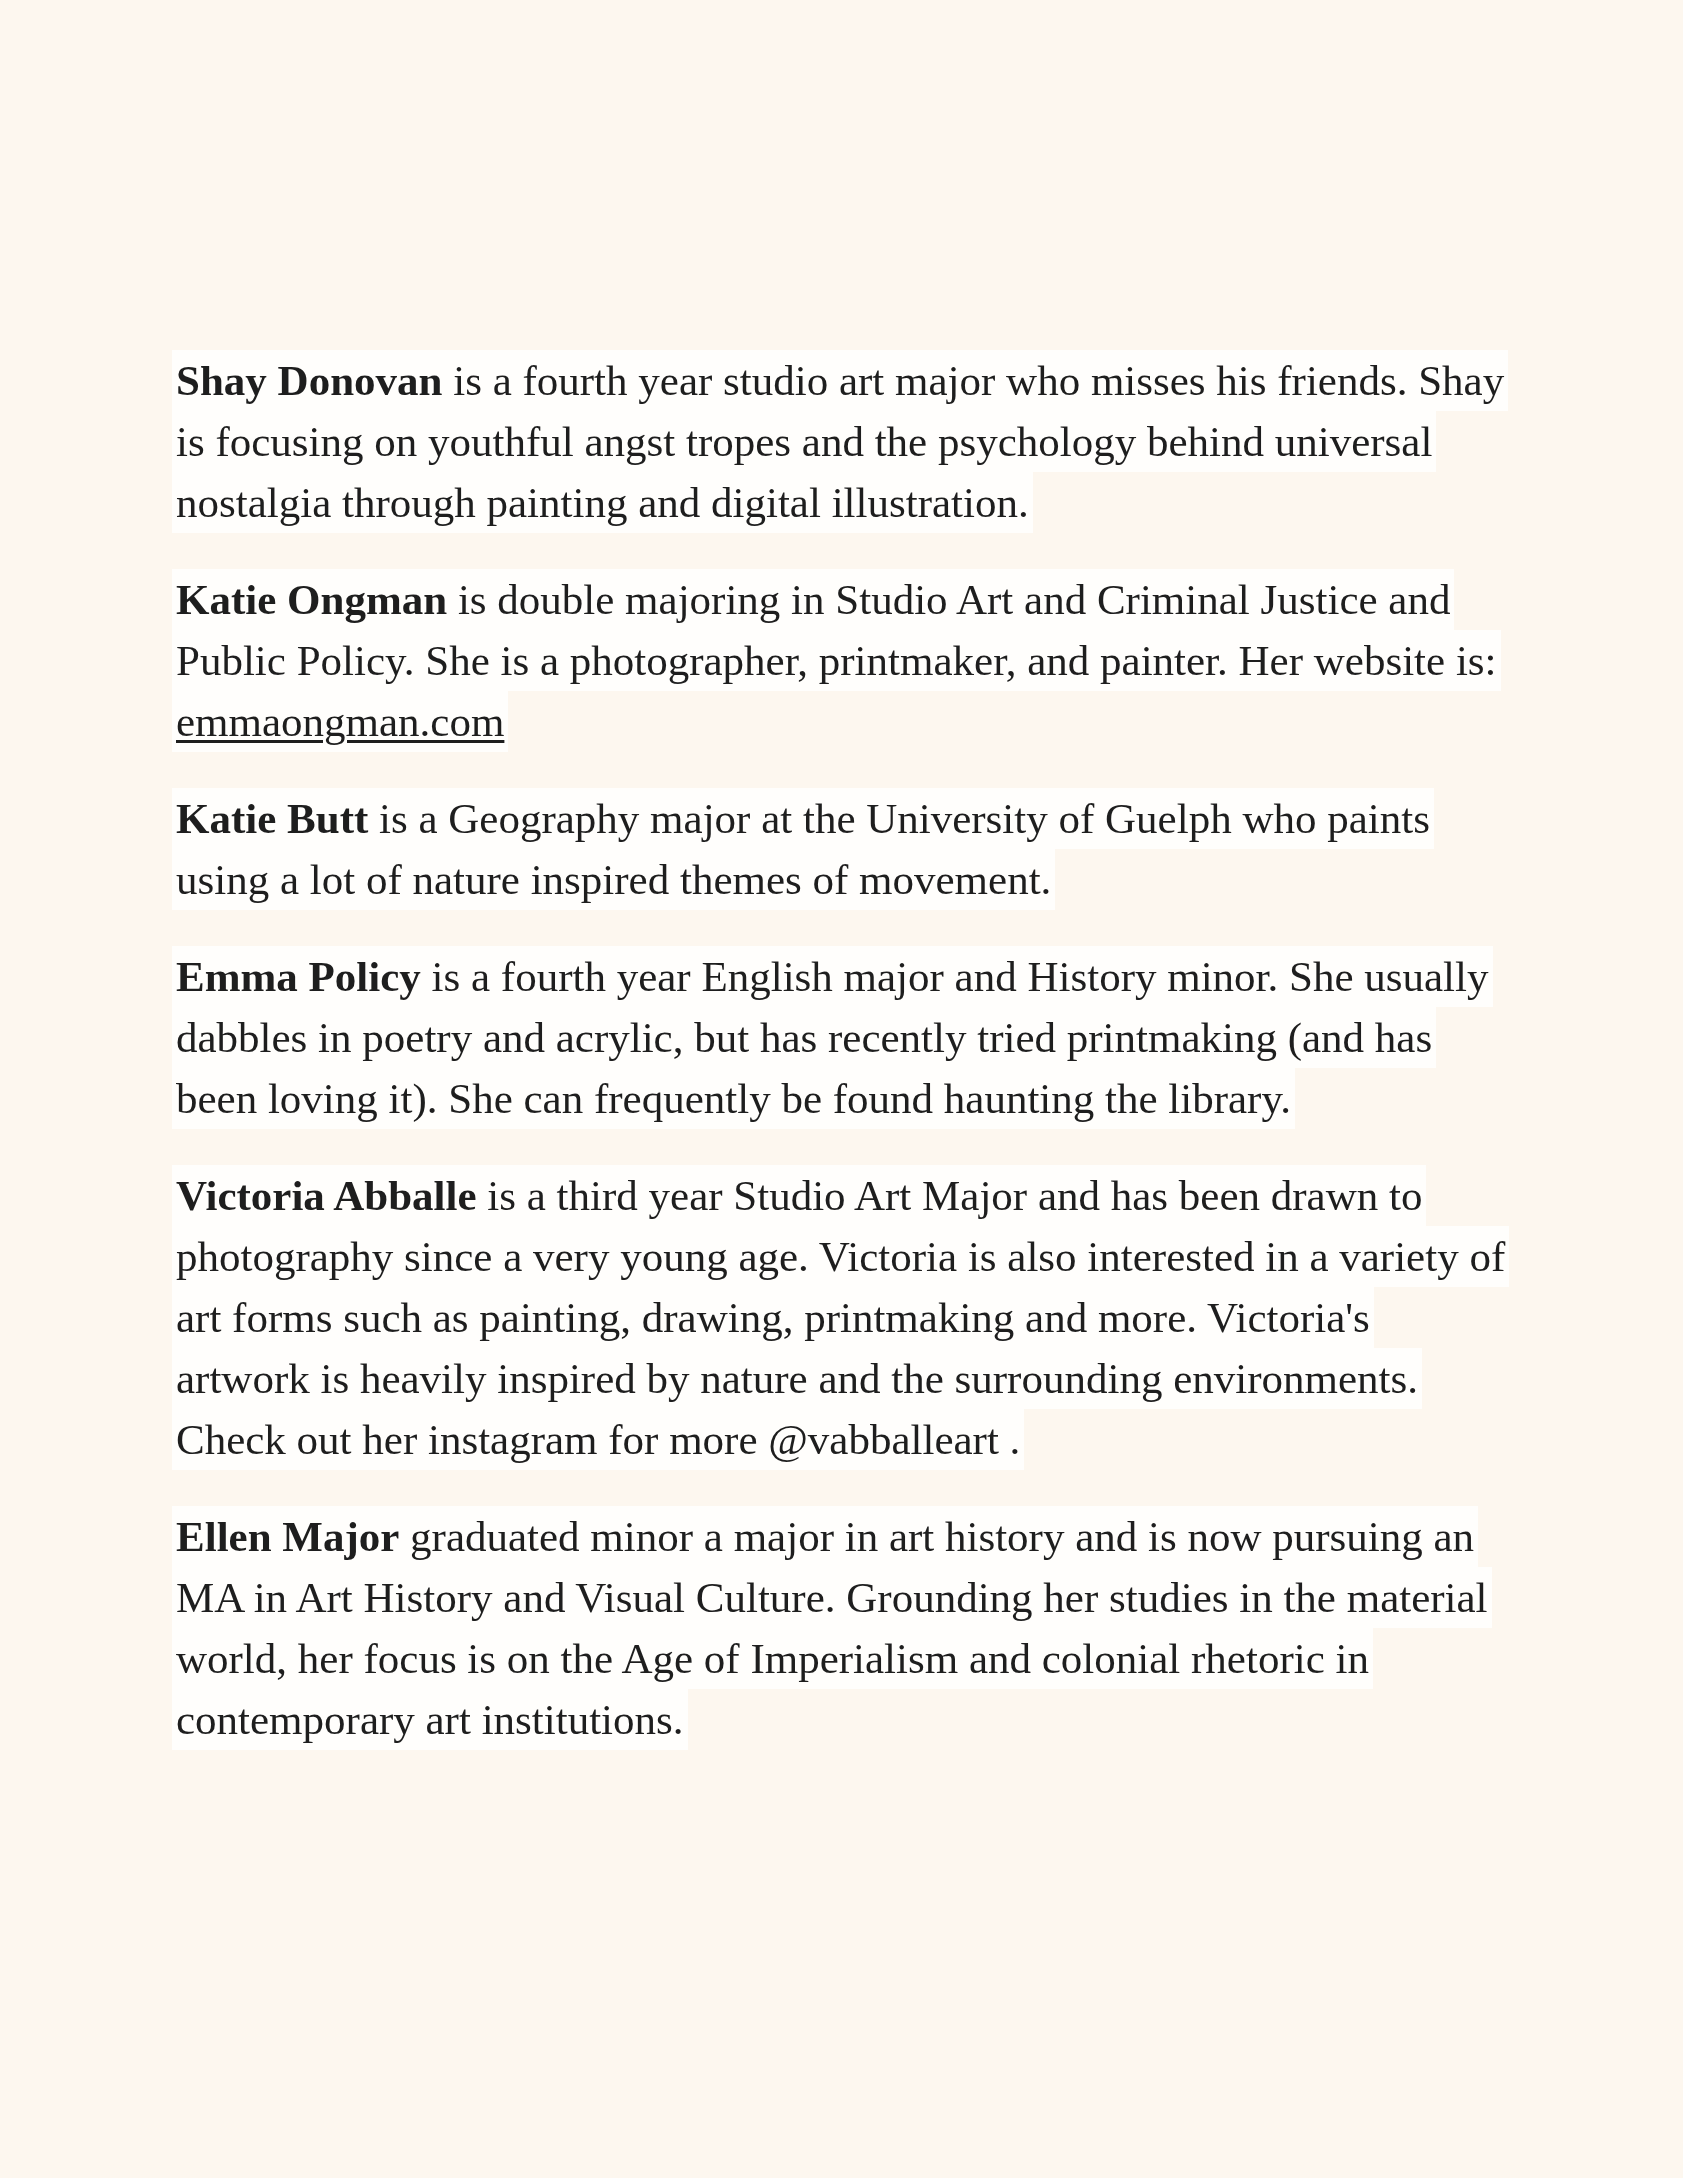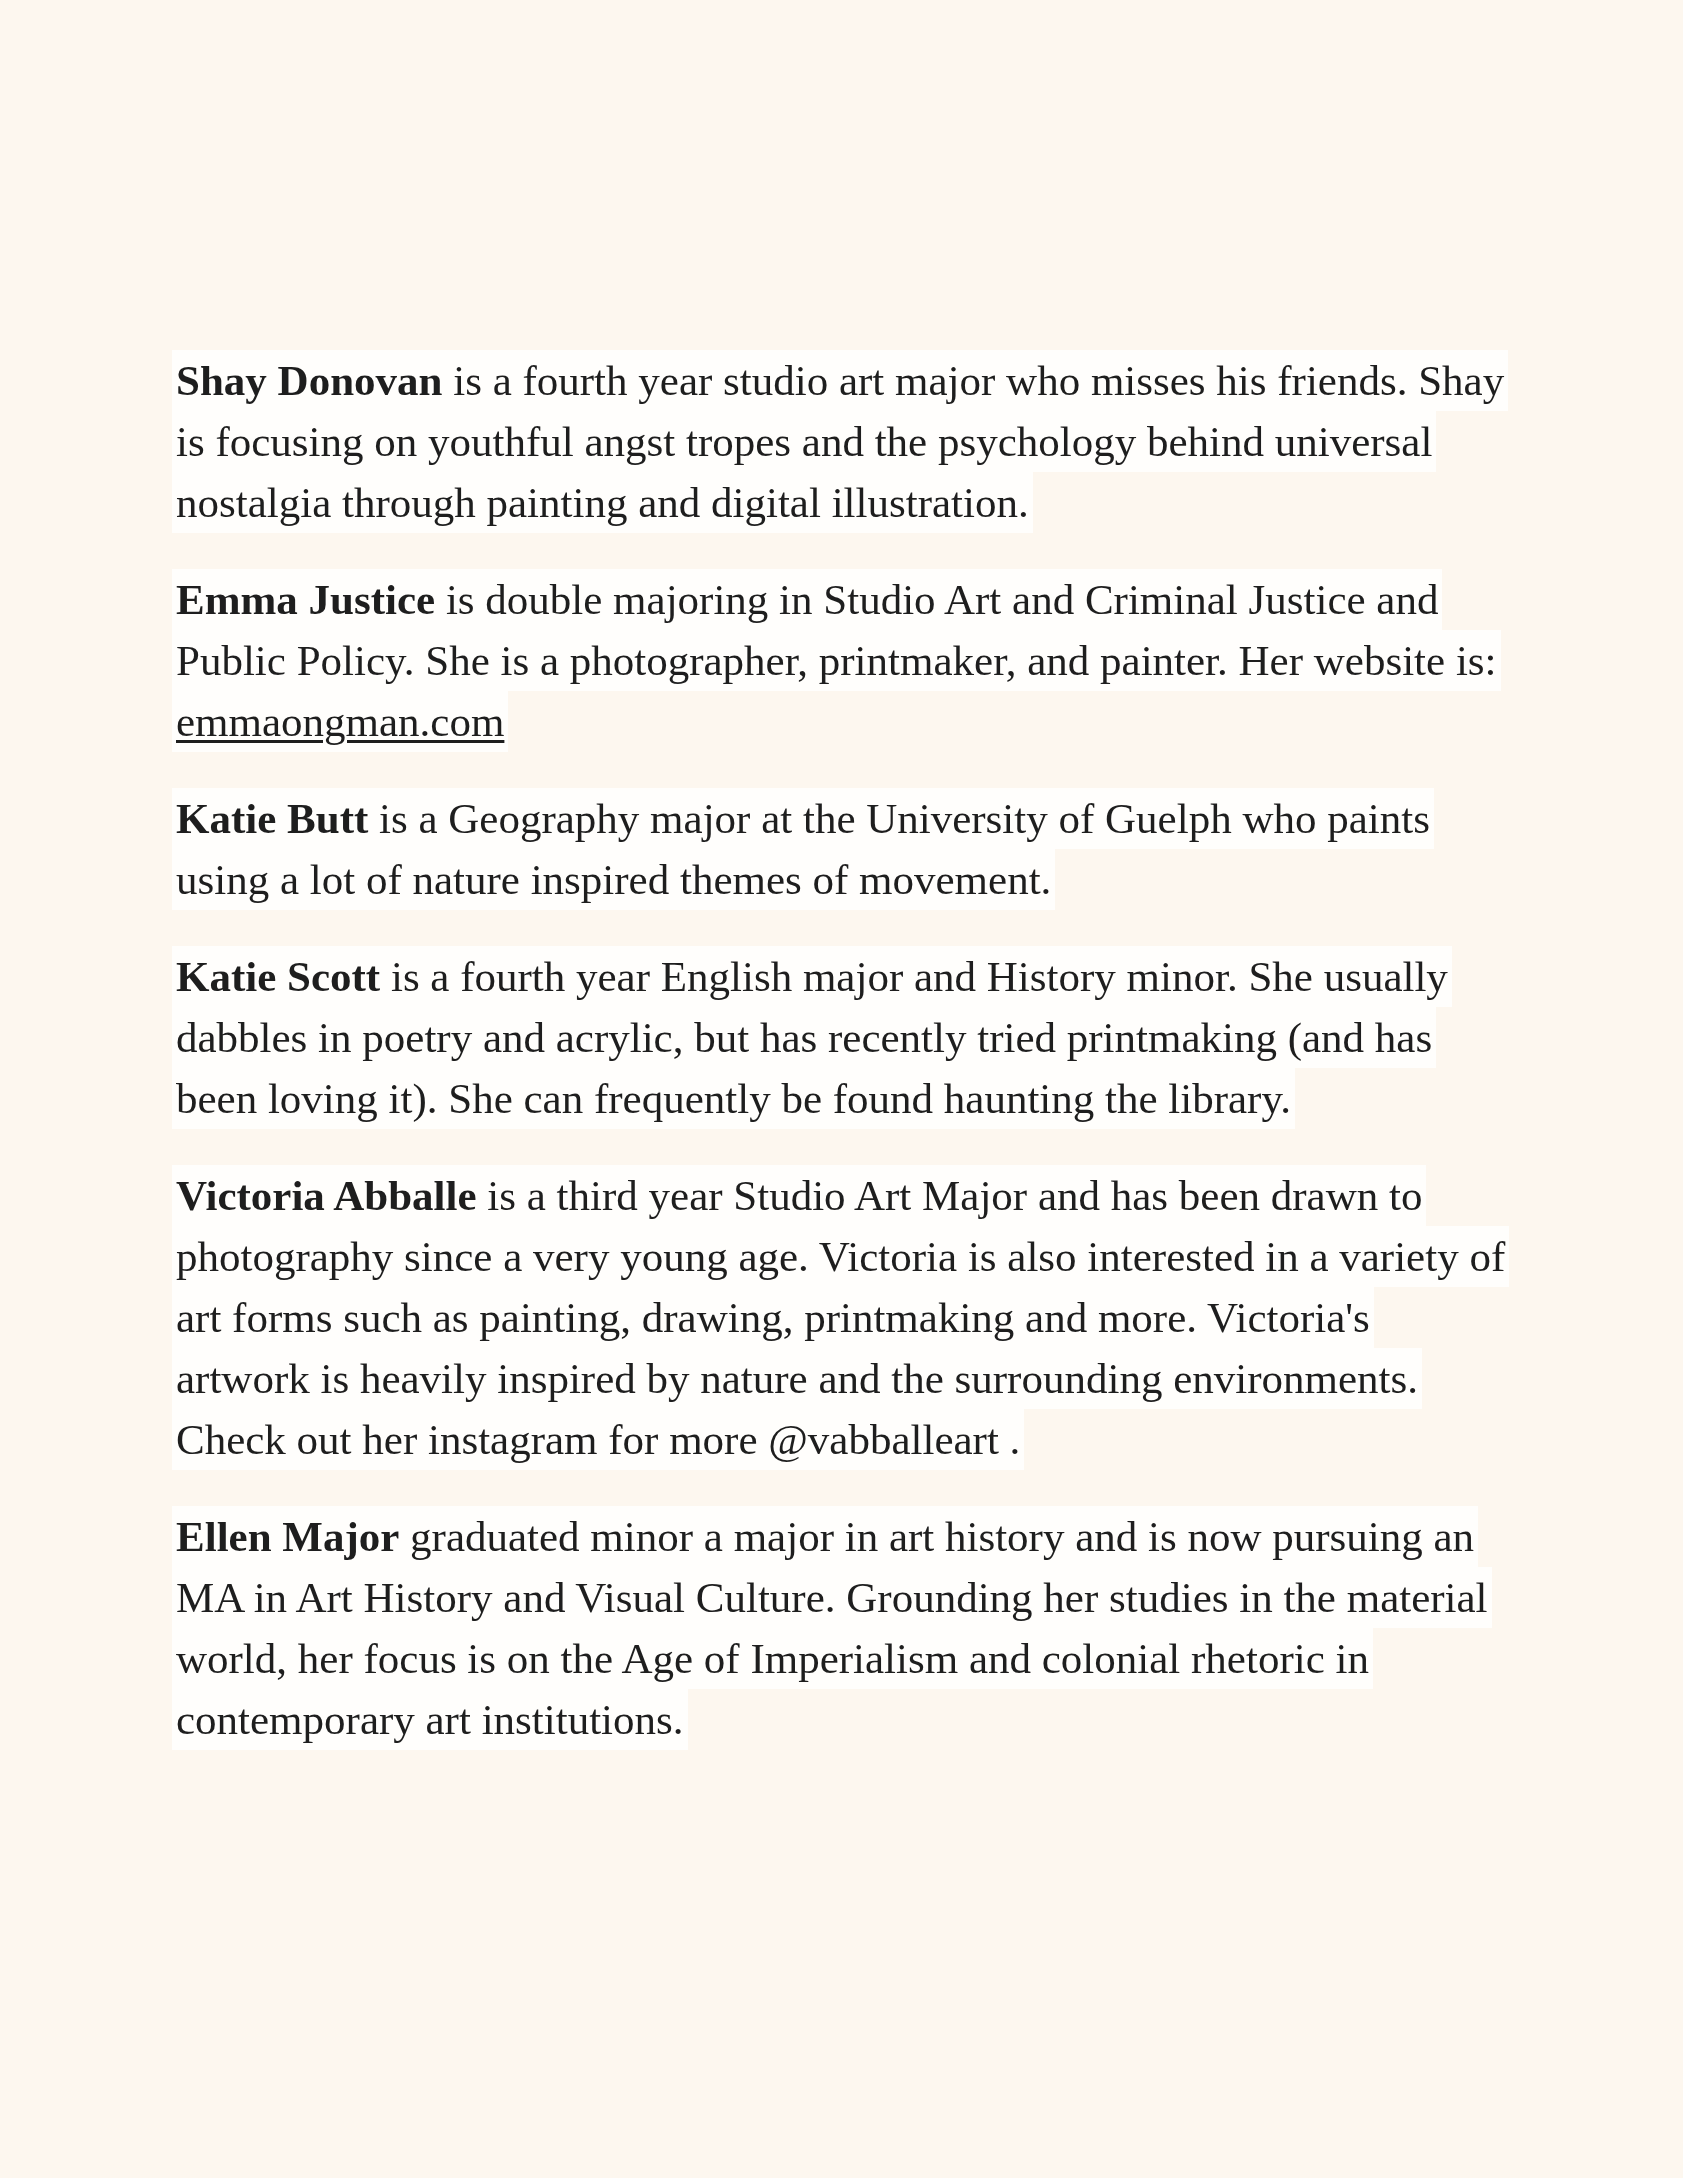--- a/index.html
+++ b/index.html
@@ -42,29 +42,29 @@
 </head>
 <body>
 
 <div class="doc">
   <div id="bio-list">
   <p class="bio">
     <span class="hl"><strong>Shay Donovan</strong><span> is a fourth year studio art major who misses his friends. Shay is focusing on youthful angst tropes and the psychology behind universal nostalgia through painting and digital illustration.</span></span>
   </p>
 
   <p class="bio">
-    <span class="hl"><strong>Emma Justice</strong><span> is double majoring in Studio Art and Criminal Justice and Public Policy. She is a photographer, printmaker, and painter. Her website is: <a href="#">emmaongman.com</a></span></span>
+    <span class="hl"><strong>Katie Ongman</strong><span> is double majoring in Studio Art and Criminal Justice and Public Policy. She is a photographer, printmaker, and painter. Her website is: <a href="#">emmaongman.com</a></span></span>
   </p>
 
   <p class="bio">
     <span class="hl"><strong>Katie Butt</strong><span> is a Geography major at the University of Guelph who paints using a lot of nature inspired themes of movement.</span></span>
   </p>
 
   <p class="bio">
-    <span class="hl"><strong>Katie Scott</strong><span> is a fourth year English major and History minor. She usually dabbles in poetry and acrylic, but has recently tried printmaking (and has been loving it). She can frequently be found haunting the library.</span></span>
+    <span class="hl"><strong>Emma Policy</strong><span> is a fourth year English major and History minor. She usually dabbles in poetry and acrylic, but has recently tried printmaking (and has been loving it). She can frequently be found haunting the library.</span></span>
   </p>
 
 
   <p class="bio">
     <span class="hl"><strong>Victoria Abballe</strong><span> is a third year Studio Art Major and has been drawn to photography since a very young age. Victoria is also interested in a variety of art forms such as painting, drawing, printmaking and more. Victoria's artwork is heavily inspired by nature and the surrounding environments. Check out her instagram for more @vabballeart .</span></span>
   </p>
 
   <p class="bio">
     <span class="hl"><strong>Ellen Major</strong><span> graduated minor a major in art history and is now pursuing an MA in Art History and Visual Culture. Grounding her studies in the material world, her focus is on the Age of Imperialism and colonial rhetoric in contemporary art institutions.</span></span>
   </p>

